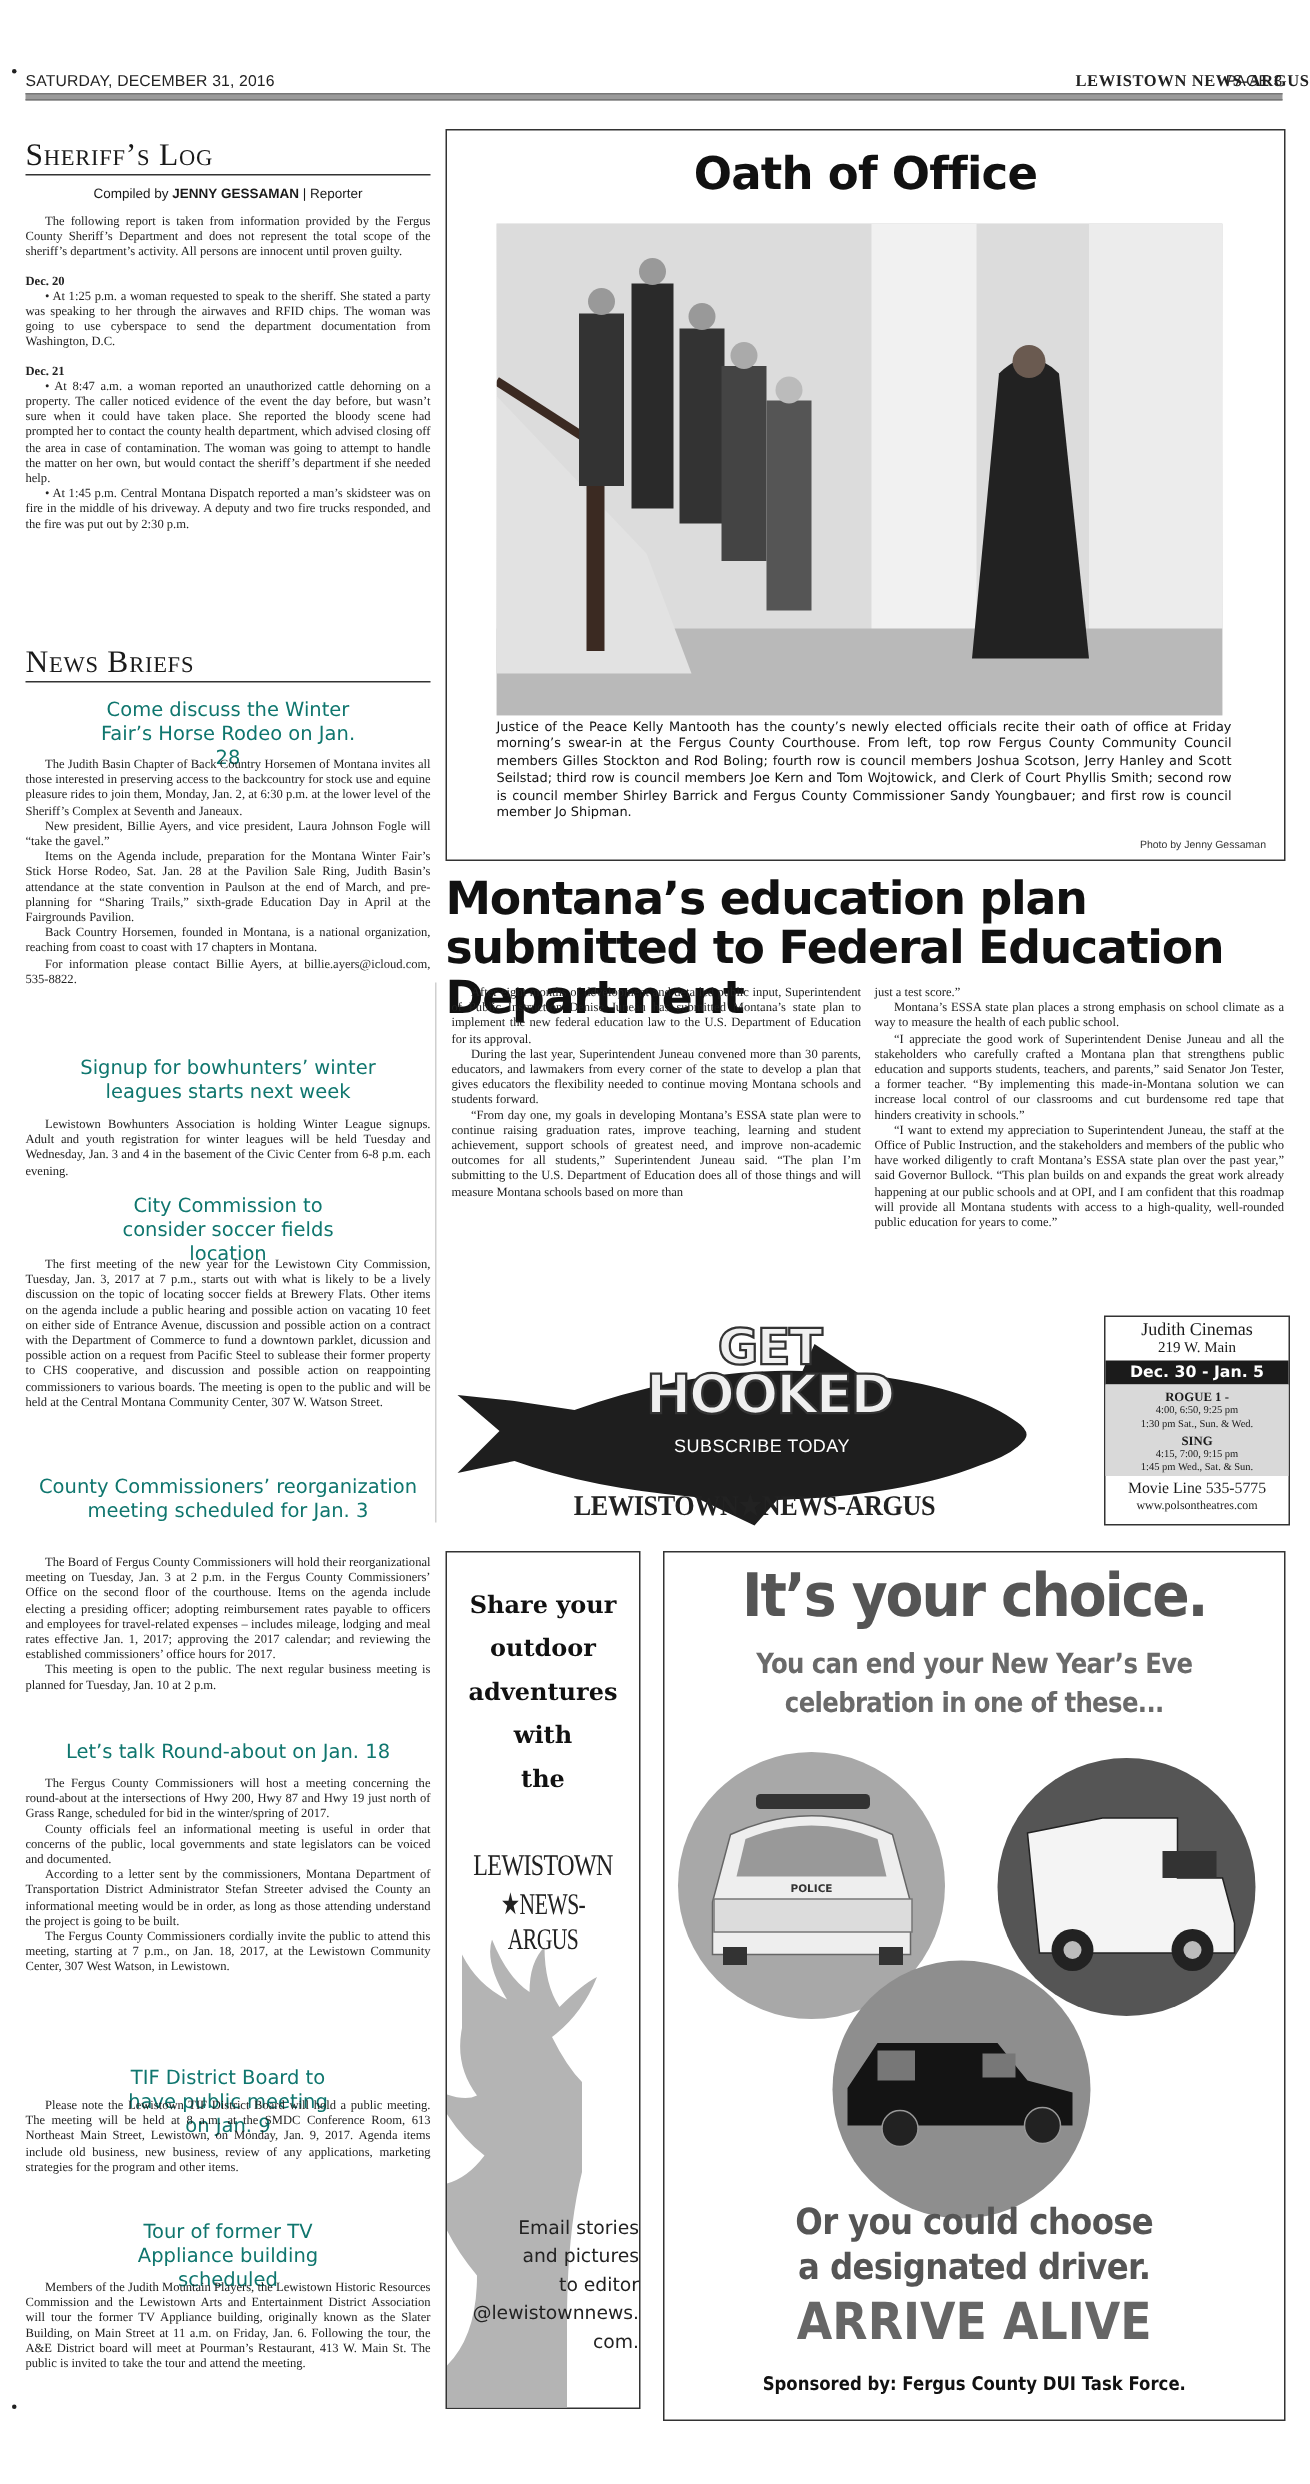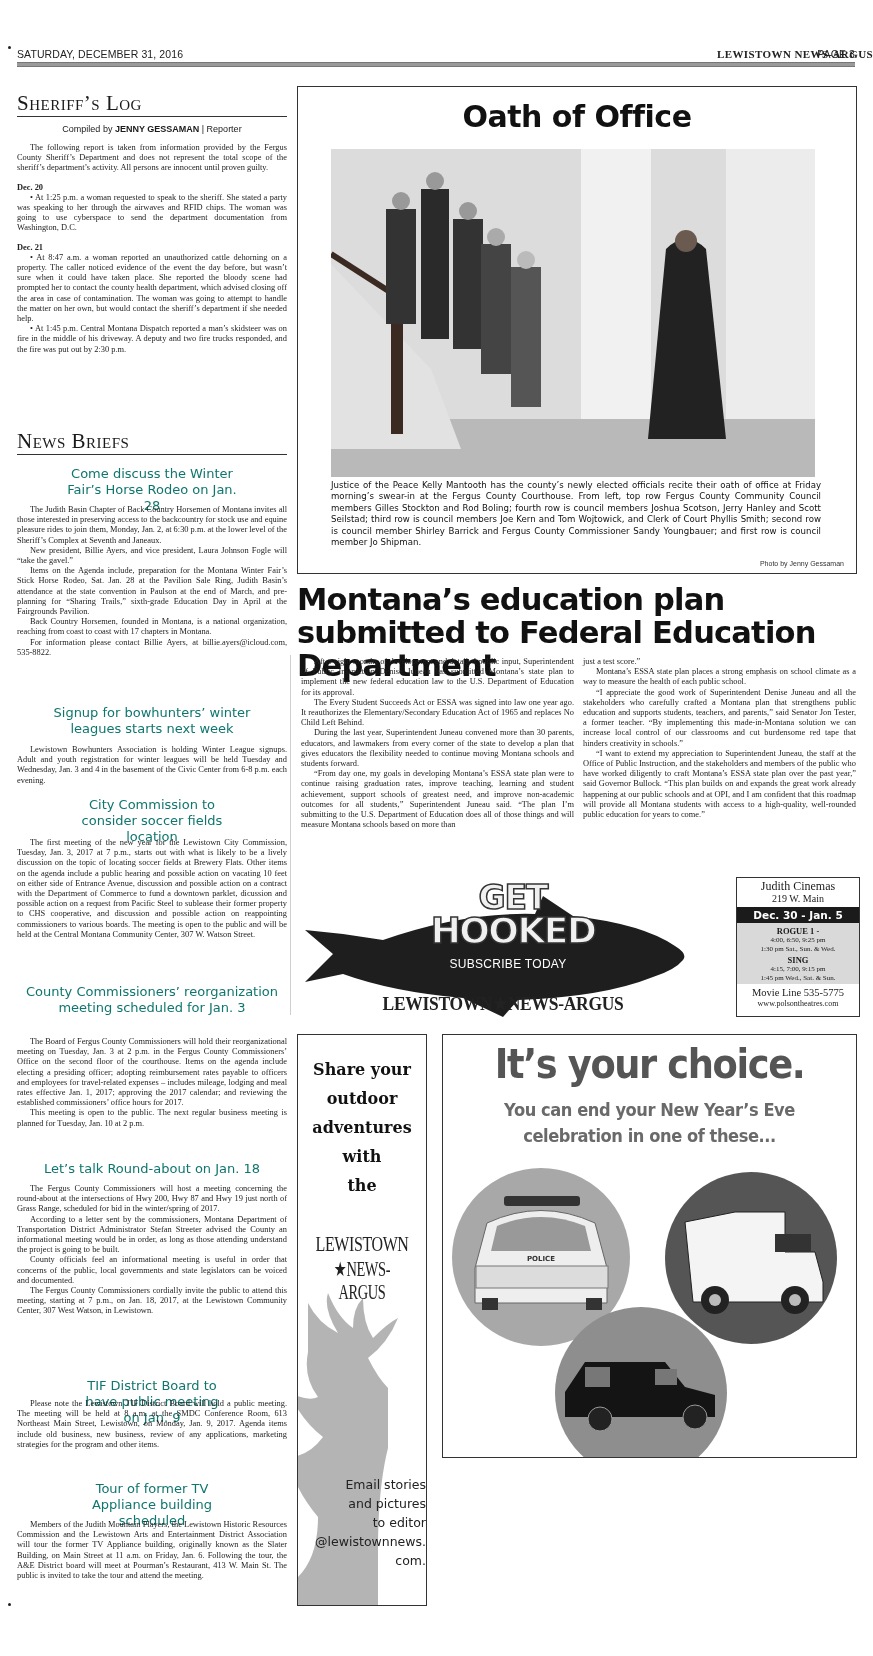--- a/index.html
+++ b/index.html
@@ -58,21 +58,21 @@
   .vrule { position: absolute; left: 290px; top: 655px; width: 1px; height: 360px; background: #cfcfcf; }
 
   
   .share { position: absolute; left: 297px; top: 1034px; width: 130px; height: 572px; border: 1.5px solid #333; overflow: hidden; background: #fff; }
   .share-head { position: absolute; left: 0; top: 20px; width: 100%; text-align: center; font-family: "DejaVu Serif", serif; font-weight: bold; font-size: 16px; line-height: 29px; color: #111; }
   .share-brand1 { position: absolute; left: 0; top: 198px; width: 100%; text-align: center; font-family: "Liberation Serif", serif; font-size: 20px; color: #222; transform: scaleX(0.8); letter-spacing: -0.5px; }
   .share-brand2 { position: absolute; left: -6px; top: 222px; width: 140px; text-align: center; font-family: "Liberation Serif", serif; font-size: 20px; color: #222; transform: scaleX(0.72); letter-spacing: -0.5px; }
   .share-email { position: absolute; left: 0; top: 440px; width: 100%; text-align: right; font-family: "DejaVu Sans", sans-serif; font-size: 12.5px; line-height: 19px; color: #222; z-index: 2; }
 
   
-  .dui { position: absolute; left: 442px; top: 1034px; width: 415px; height: 424px; border: 1.5px solid #333; overflow: hidden; background: #fff; }
+  .dui { position: absolute; left: 442px; top: 1034px; width: 415px; height: 580px; border: 1.5px solid #333; overflow: hidden; background: #fff; }
   .dui-title { position: absolute; left: 0; width: 100%; top: 6px; text-align: center; font-family: "DejaVu Sans", sans-serif; font-weight: bold; font-size: 40px; color: #555; letter-spacing: -1.5px; transform: scaleX(0.92); }
   .dui-sub { position: absolute; left: 0; width: 100%; top: 62px; text-align: center; font-family: "DejaVu Sans", sans-serif; font-weight: bold; font-size: 18.5px; line-height: 26px; color: #6a6a6a; letter-spacing: -0.5px; transform: scaleX(0.88); }
   .circle { position: absolute; border-radius: 50%; }
   .dui-or { position: absolute; left: 0; width: 100%; top: 431px; text-align: center; font-family: "DejaVu Sans", sans-serif; font-weight: bold; font-size: 24px; line-height: 30px; color: #555; letter-spacing: -0.5px; transform: scaleX(0.9); }
   .dui-arrive { position: absolute; left: 0; width: 100%; top: 493px; text-align: center; font-family: "DejaVu Sans", sans-serif; font-weight: bold; font-size: 34px; color: #666; letter-spacing: 0px; transform: scaleX(0.9); }
   .dui-spons { position: absolute; left: 0; width: 100%; top: 546px; text-align: center; font-family: "DejaVu Sans", sans-serif; font-weight: bold; font-size: 12.5px; color: #111; transform: scaleX(0.88); }
 </style>
 </head>
 <body>
 
@@ -121,22 +121,22 @@
 
 <div class="brief-head" style="top:984px; padding:0 2px;">County Commissioners’ reorganization meeting scheduled for Jan. 3</div>
 <div class="col-left body-text" style="top:1037px;">
   <p>The Board of Fergus County Commissioners will hold their reorganizational meeting on Tuesday, Jan. 3 at 2 p.m. in the Fergus County Commissioners’ Office on the second floor of the courthouse. Items on the agenda include electing a presiding officer; adopting reimbursement rates payable to officers and employees for travel-related expenses – includes mileage, lodging and meal rates effective Jan. 1, 2017; approving the 2017 calendar; and reviewing the established commissioners’ office hours for 2017.</p>
   <p>This meeting is open to the public. The next regular business meeting is planned for Tuesday, Jan. 10 at 2 p.m.</p>
 </div>
 
 <div class="brief-head" style="top:1161px;">Let’s talk Round-about on Jan. 18</div>
 <div class="col-left body-text" style="top:1184px;">
   <p>The Fergus County Commissioners will host a meeting concerning the round-about at the intersections of Hwy 200, Hwy 87 and Hwy 19 just north of Grass Range, scheduled for bid in the winter/spring of 2017.</p>
+  <p>County officials feel an informational meeting is useful in order that concerns of the public, local governments and state legislators can be voiced and documented.</p>
   <p>According to a letter sent by the commissioners, Montana Department of Transportation District Administrator Stefan Streeter advised the County an informational meeting would be in order, as long as those attending understand the project is going to be built.</p>
-  <p>County officials feel an informational meeting is useful in order that concerns of the public, local governments and state legislators can be voiced and documented.</p>
   <p>The Fergus County Commissioners cordially invite the public to attend this meeting, starting at 7 p.m., on Jan. 18, 2017, at the Lewistown Community Center, 307 West Watson, in Lewistown.</p>
 </div>
 
 <div class="brief-head" style="top:1354px; padding:0 60px;margin-top:24px;">TIF District Board to have public meeting on Jan. 9</div>
 <div class="col-left body-text" style="top:1399px;">
   <p>Please note the Lewistown TIF District Board will hold a public meeting. The meeting will be held at 8 a.m. at the SMDC Conference Room, 613 Northeast Main Street, Lewistown, on Monday, Jan. 9, 2017. Agenda items include old business, new business, review of any applications, marketing strategies for the program and other items.</p>
 </div>
 
 <div class="brief-head" style="top:1481px; padding:0 50px;">Tour of former TV Appliance building scheduled</div>
 <div class="col-left body-text" style="top:1520px;">
@@ -170,21 +170,20 @@
       <circle cx="355" cy="92" r="11" fill="#6a5a50"></circle>
     </svg>
   </div>
   <div class="caption">Justice of the Peace Kelly Mantooth has the county’s newly elected officials recite their oath of office at Friday morning’s swear-in at the Fergus County Courthouse. From left, top row Fergus County Community Council members Gilles Stockton and Rod Boling; fourth row is council members Joshua Scotson, Jerry Hanley and Scott Seilstad; third row is council members Joe Kern and Tom Wojtowick, and Clerk of Court Phyllis Smith; second row is council member Shirley Barrick and Fergus County Commissioner Sandy Youngbauer; and first row is council member Jo Shipman.</div>
   <div class="credit">Photo by Jenny Gessaman</div>
 </div>
 
 <div class="headline">Montana’s education plan submitted to Federal Education Department</div>
 <div class="art-col body-text" style="left:301px;">
   <p>After eight months of development and detailed public input, Superintendent of Public Instruction Denise Juneau has submitted Montana’s state plan to implement the new federal education law to the U.S. Department of Education for its approval.</p>
-  <p>The Every Student Succeeds Act or ESSA was signed into law one year ago. It reauthorizes the Elementary/Secondary Education Act of 1965 and replaces No Child Left Behind.</p>
   <p>During the last year, Superintendent Juneau convened more than 30 parents, educators, and lawmakers from every corner of the state to develop a plan that gives educators the flexibility needed to continue moving Montana schools and students forward.</p>
   <p>“From day one, my goals in developing Montana’s ESSA state plan were to continue raising graduation rates, improve teaching, learning and student achievement, support schools of greatest need, and improve non-academic outcomes for all students,” Superintendent Juneau said. “The plan I’m submitting to the U.S. Department of Education does all of those things and will measure Montana schools based on more than</p>
 </div>
 <div class="art-col body-text" style="left:583px;">
   <p class="noind">just a test score.”</p>
   <p>Montana’s ESSA state plan places a strong emphasis on school climate as a way to measure the health of each public school.</p>
   <p>“I appreciate the good work of Superintendent Denise Juneau and all the stakeholders who carefully crafted a Montana plan that strengthens public education and supports students, teachers, and parents,” said Senator Jon Tester, a former teacher. “By implementing this made-in-Montana solution we can increase local control of our classrooms and cut burdensome red tape that hinders creativity in schools.”</p>
   <p>“I want to extend my appreciation to Superintendent Juneau, the staff at the Office of Public Instruction, and the stakeholders and members of the public who have worked diligently to craft Montana’s ESSA state plan over the past year,” said Governor Bullock. “This plan builds on and expands the great work already happening at our public schools and at OPI, and I am confident that this roadmap will provide all Montana students with access to a high-quality, well-rounded public education for years to come.”</p>
 </div>
 <div class="vrule"></div>

